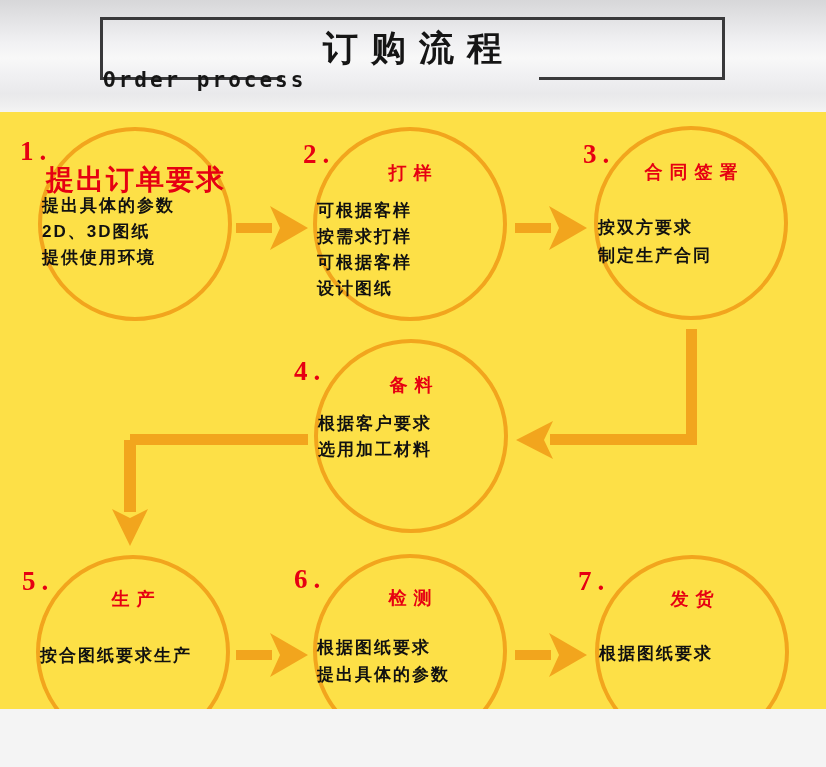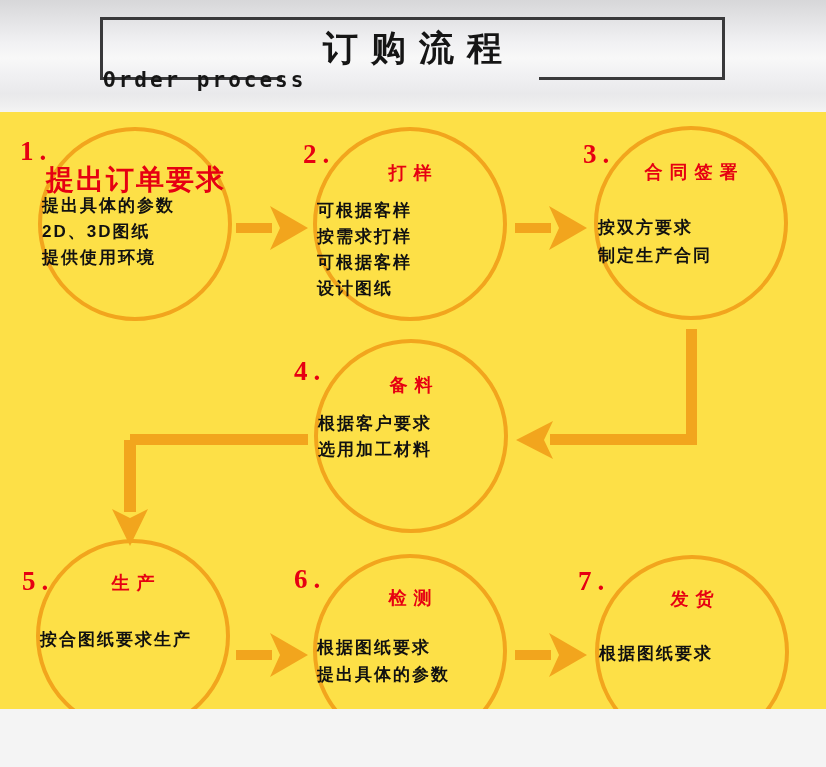--- a/index.html
+++ b/index.html
@@ -33,21 +33,21 @@
     position:absolute;left:100px;top:68px;width:625px;text-align:left;
     font-family:"DejaVu Sans Mono",monospace;font-weight:bold;
     font-size:21px;letter-spacing:3px;text-indent:3px;color:#161616;
   }
   .circle{
     position:absolute;width:186px;height:186px;border-radius:50%;
     border:4px solid var(--accent,#F2A51D);
   }
   .c1{left:38px;top:127px}.c2{left:313px;top:127px}.c3{left:594px;top:126px}
   .c4{left:314px;top:339px}
-  .c5{left:36px;top:539px}.c6{left:313px;top:554px}.c7{left:595px;top:555px}
+  .c5{left:36px;top:555px}.c6{left:313px;top:554px}.c7{left:595px;top:555px}
   .step-num{
     position:absolute;color:var(--red,#E60012);font-weight:bold;
     font-family:"Liberation Serif",serif;font-size:27px;letter-spacing:6px;
   }
   .n1{left:20px;top:136px}.n2{left:303px;top:139px}.n3{left:583px;top:139px}
   .n4{left:294px;top:356px}
   .n5{left:22px;top:566px}.n6{left:294px;top:564px}.n7{left:578px;top:566px}
   .step-title{
     position:absolute;left:0;width:100%;text-align:center;
     color:var(--red,#E60012);font-weight:bold;

